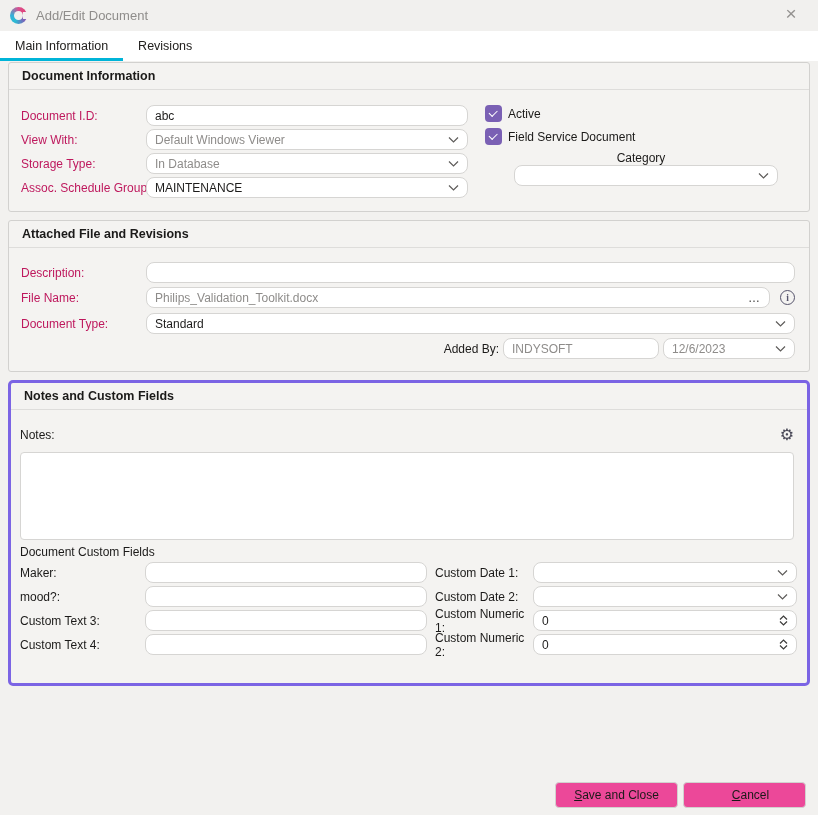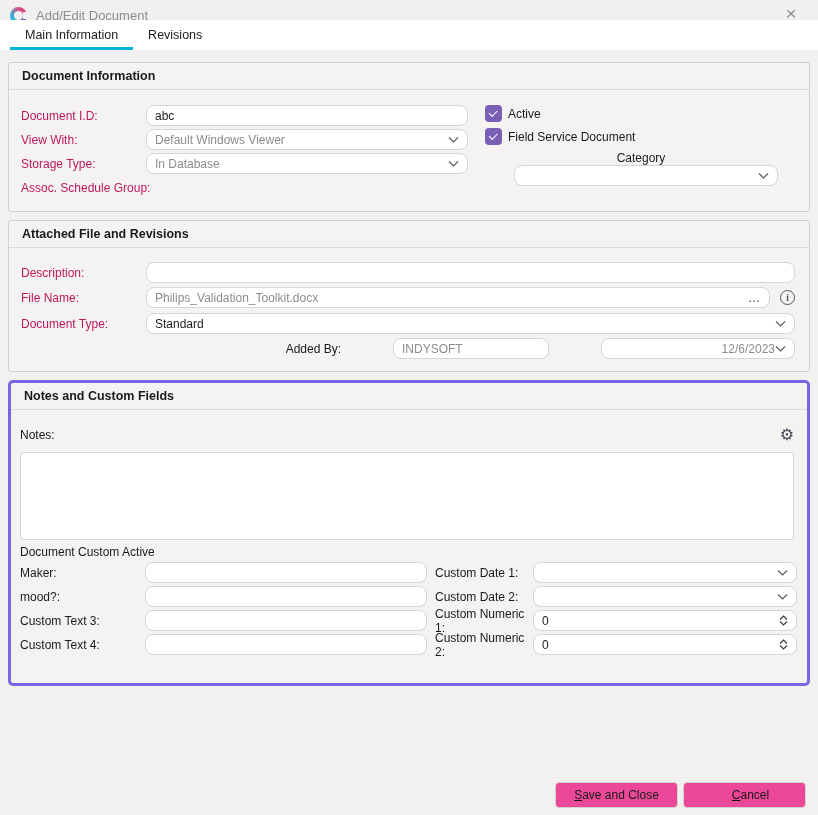--- a/index.html
+++ b/index.html
@@ -12,22 +12,22 @@
               display:flex; align-items:center; padding:0 10px; }
   .logo { position:relative; width:17px; height:17px; margin:0 9px 0 0; border-radius:50%; flex:none;
           background:conic-gradient(from 210deg, #2bbcd4 0deg, #35b0d8 60deg, #d94f8e 150deg, #e1457c 200deg, #8a53b4 265deg, #2bbcd4 360deg); }
   .logo::before { content:""; position:absolute; inset:4px; border-radius:50%; background:#f1f0ee; }
   .logo::after  { content:""; position:absolute; right:-1px; top:5px; width:5px; height:7px; background:#f1f0ee; }
   .win-title { font-size:13px; color:#8f8d8b; }
   .close-btn { position:absolute; right:14px; top:1px; width:26px; height:26px; display:flex;
                align-items:center; justify-content:center; font-size:19px; color:#949290; cursor:pointer; }
 
   
-  .tabbar { position:absolute; top:20px; left:0; right:0; height:30px; background:#ffffff;
-            display:flex; padding-left:10px; }
+  .tabbar { position:absolute; top:31px; left:0; right:0; height:30px; background:#ffffff;
+            display:flex; }
   .tab { position:relative; padding:0 15px; display:flex; align-items:center;
          font-size:12.5px; color:#23211f; cursor:pointer; }
   .tab.active::after { content:""; position:absolute; left:0; right:0; bottom:0; height:3px; background:#00b4d8; }
 
   
   .groupbox { position:absolute; left:8px; width:802px; background:#f4f3f1;
               border:1px solid #d2d1cf; border-radius:3px; }
   #gb1 { top:62px;  height:150px; }
   #gb2 { top:220px; height:152px; }
   #gb3 { top:380px; height:306px; border:3px solid #7b64e4; border-radius:5px; }
@@ -61,24 +61,24 @@
   .catrow { display:flex; align-items:center; margin-top:5px;flex-direction:column; }
   .catlabel { font-size:12px; color:#1b1a19; margin-right:9px; }
   .w264 { width:264px; flex:none; }
 
   
   .mb4 { margin-bottom:4px; } .mb5 { margin-bottom:5px; }
   .info-icon { margin-left:10px; width:15px; height:15px; flex:none; border:1.4px solid #55536b; border-radius:50%;
                display:flex; align-items:center; justify-content:center;
                font-size:9.5px; font-weight:bold; color:#55536b; cursor:pointer;
                font-family:"Liberation Serif", serif; }
-  .addedby { justify-content:flex-end;gap:48px; }
+  .addedby { justify-content:flex-end; }
   .addedby .albl { font-size:12px; color:#1b1a19; margin-right:4px; }
   .w156 { width:156px; flex:none; margin-right:4px; }
-  .w162 { width:194px; flex:none;justify-content:flex-end; }
+  .w162 { width:132px; flex:none; }
 
   
   .notes-row { display:flex; align-items:center; justify-content:space-between; margin-top:17px; height:16px; }
   .notes-label { font-size:12px; color:#1b1a19; }
   .gear { font-size:16px; color:#494857; line-height:1; cursor:pointer; }
   .notes-area { margin-top:9px; width:100%; height:88px; background:#fff;
                 border:1px solid #d6d5d3; border-radius:4px; font-size:12px; padding:4px 8px; color:#1d1c1b; }
   .cfheading { margin-top:5px; margin-bottom:3px; font-size:12px; color:#1b1a19; }
   .cfrow { display:flex; align-items:center; height:21px; margin-bottom:3px; }
   .cf-llabel { width:125px; flex:none; font-size:12px; color:#1b1a19; }
@@ -136,20 +136,28 @@
           <span class="val">In Database</span>
           <span class="chev">
               <svg width="11" height="6">
                 <path d="M1 0.5 L5.5 5 L10 0.5" fill="none" stroke="#5e5c5a" stroke-width="1.2"></path>
               </svg>
             </span>
         </div>
       </div>
       <div class="frow">
         <span class="flabel">Assoc. Schedule Group:</span>
+        <div class="input dropdown w322">
+          <span class="val">MAINTENANCE</span>
+          <span class="chev">
+              <svg width="11" height="6">
+                <path d="M1 0.5 L5.5 5 L10 0.5" fill="none" stroke="#5e5c5a" stroke-width="1.2"></path>
+              </svg>
+            </span>
+        </div>
       </div>
 
       <div class="dinfo-right">
         <div class="cbrow">
           <span class="checkbox"></span>
           <span class="cblabel">Active</span>
         </div>
         <div class="cbrow">
           <span class="checkbox"></span>
           <span class="cblabel">Field Service Document</span>
@@ -215,21 +223,21 @@
   </div>
 
   <div class="groupbox" id="gb3">
     <div class="gb-header">Notes and Custom Fields</div>
     <div class="gb-body">
       <div class="notes-row">
         <span class="notes-label">Notes:</span>
         <span class="gear">⚙</span>
       </div>
       <div class="notes-area"></div>
-      <div class="cfheading">Document Custom Active</div>
+      <div class="cfheading">Document Custom Fields</div>
 
       <div class="cfrow">
         <span class="cf-llabel">Maker:</span>
         <div class="input w282">
             <span class="val"></span>
           </div>
         <span class="cf-rlabel">Custom Date 1:</span>
         <div class="input dropdown w264">
           <span class="val"></span>
           <span class="chev">

